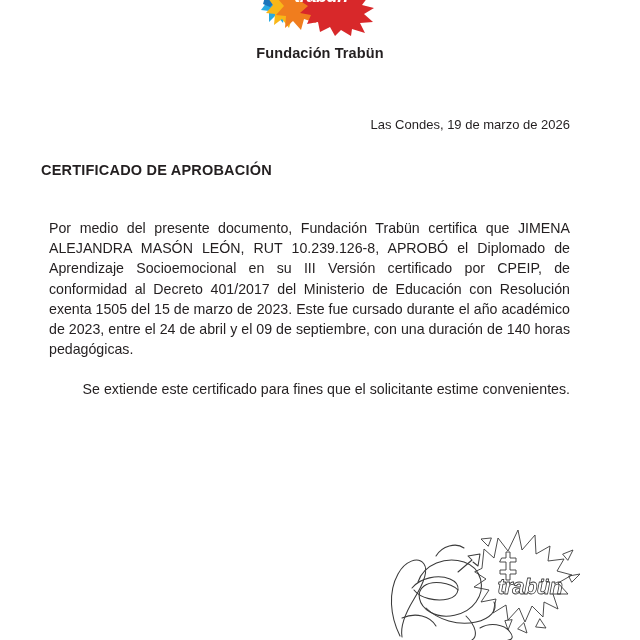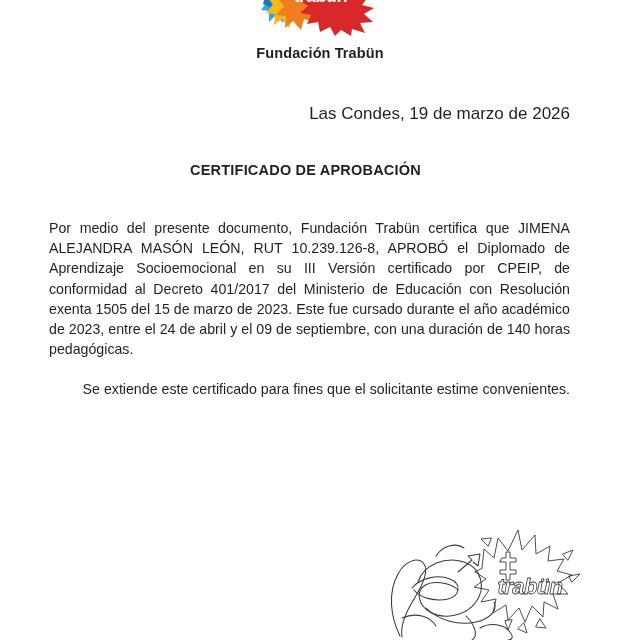--- a/index.html
+++ b/index.html
@@ -51,35 +51,35 @@
     text-align: center;
     font-size: 14.5px;
     font-weight: bold;
     letter-spacing: .1px;
     color: #231f20;
   }
 
   
   .date-line {
     position: absolute;
-    top: 104px;
+    top: 117px;
     left: 41px;
     width: 529px;
     text-align: right;
-    font-size: 17px;
+    font-size: 13px;
     color: #231f20;
   }
 
   
   .cert-title {
     position: absolute;
     top: 162px;
     left: 41px;
     width: 529px;
-    text-align: center;
+    text-align: left;
     font-size: 14.5px;
     font-weight: bold;
     letter-spacing: .2px;
     color: #231f20;
   }
 
   
   .body-block {
     position: absolute;
     top: 218px;

